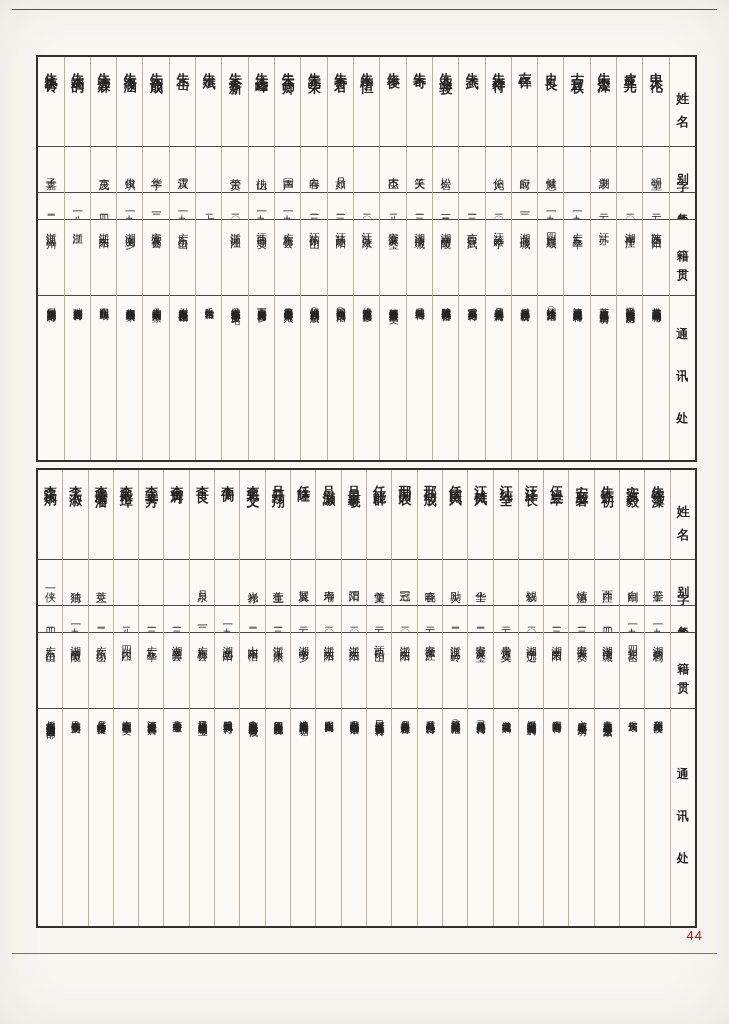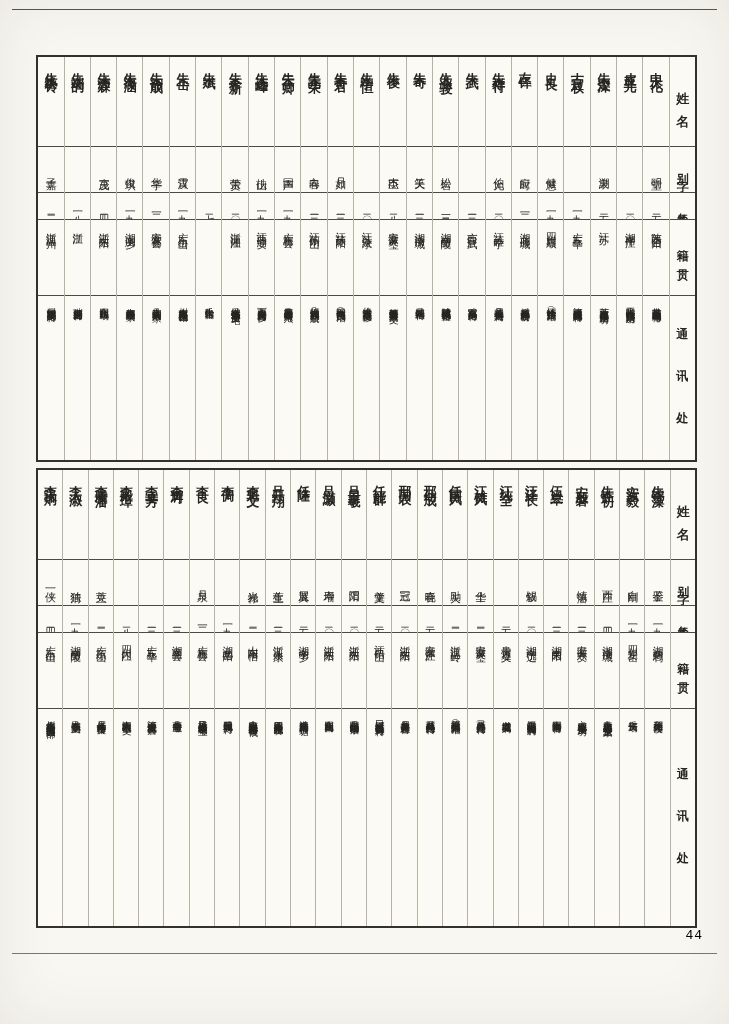--- a/index.html
+++ b/index.html
@@ -39,22 +39,22 @@
 
   .hdr{font-weight:700;justify-content:center;padding:0;}
   .hdr.name{font-size:13px;letter-spacing:22px;}
   .hdr.zi{font-size:12px;letter-spacing:7px;}
   .hdr.age{font-size:10.5px;letter-spacing:1px;}
   .hdr.origin{font-size:12px;letter-spacing:20px;}
   .hdr.address{font-size:12px;line-height:14px;letter-spacing:42px;}
 
   .pageno{
     position:absolute;top:928px;right:26px;
-    font-family:Liberation Mono, monospace;
-    font-size:13px;color:#000000;letter-spacing:1px;
+    font-family:Liberation Sans, sans-serif;
+    font-size:13px;color:#b91c1c;letter-spacing:1px;
   }
 </style>
 </head>
 <body>
 
 <div class="page">
   <div class="rule rule-top"></div>
 
   <div class="vtable t-top">
       <div class="col">

